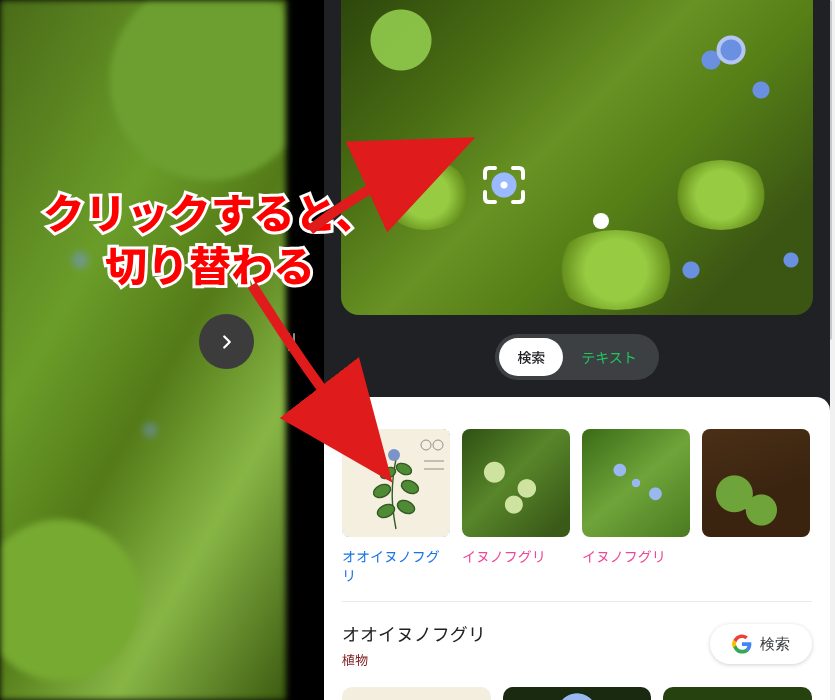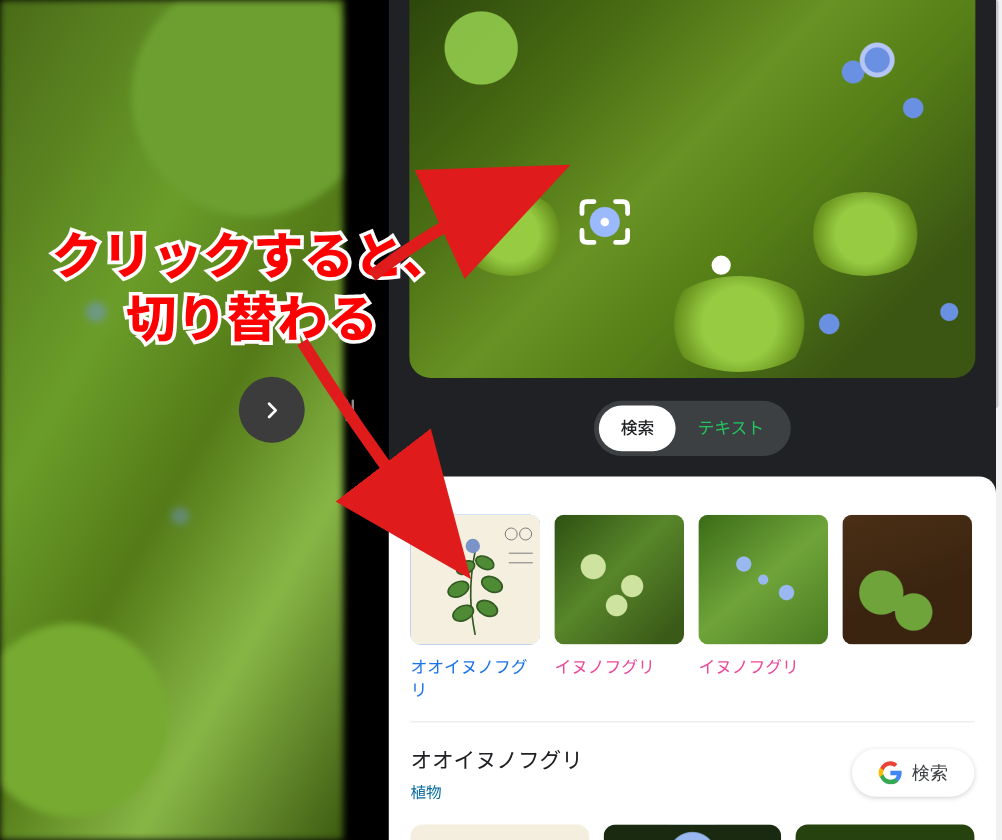--- a/index.html
+++ b/index.html
@@ -134,21 +134,21 @@
       radial-gradient(circle at 30% 60%, #6fa43a 0 18%, transparent 19%),
       radial-gradient(circle at 55% 75%, #6fa43a 0 15%, transparent 16%),
       radial-gradient(circle at 40% 70%, #9ab8f0 0 4%, transparent 5%),
       linear-gradient(160deg,#4b2f16,#3a2410 60%);
   }
 
   .divider { margin:16px 18px 0 18px; border-top:1px solid #e8eaed; }
 
   .plant-row { display:flex; align-items:center; justify-content:space-between; padding:18px 18px 0 18px; }
   .plant-info .name { font-size:18px; color:#202124; }
-  .plant-info .sub { font-size:13px; color:#0369a1; margin-top:4px; }
+  .plant-info .sub { font-size:13px; color:#7f1d1d; margin-top:4px; }
 
   .search-chip {
     display:flex; align-items:center; gap:8px;
     background:#fff; border:0; border-radius:22px; padding:10px 22px;
     box-shadow:0 1px 4px rgba(0,0,0,0.18); cursor:pointer; font-size:15px; color:#3c4043;
   }
   .glogo { width:20px; height:20px; }
 
   .more-row { display:flex; gap:12px; padding:18px 18px 0 18px; }
   .more-row .mcard { flex:1; height:22px; border-radius:10px 10px 0 0; }

